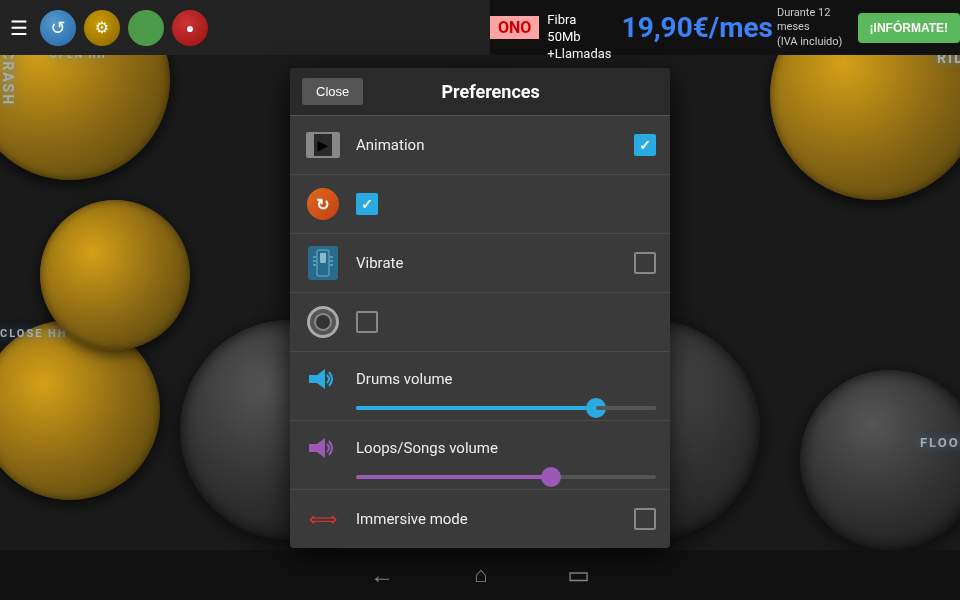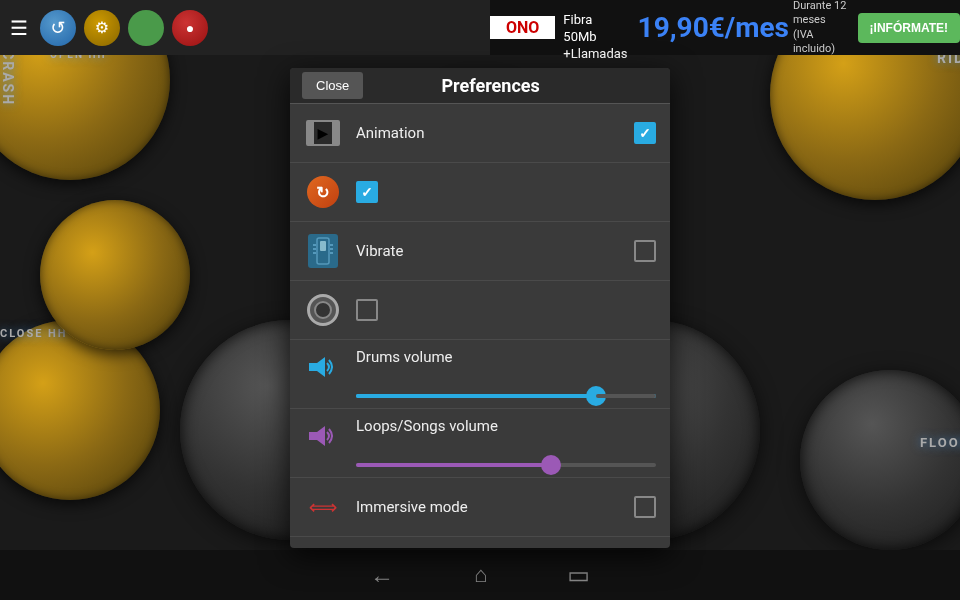--- a/index.html
+++ b/index.html
@@ -121,25 +121,25 @@
     
     #ad-banner {
       position: absolute;
       top: 0; right: 0;
       width: 470px; height: 55px;
       background: #111;
       display: flex; align-items: center;
       z-index: 11;
     }
     .ad-ono {
-      background: #ffffff;
+      background: #fca5a5;
       color: #cc0000;
       font-weight: bold;
       font-size: 16px;
-      padding: 2px 16px;
+      padding: 2px 8px;
       margin-right: 8px;
     }
     .ad-text {
       color: #fff;
       font-size: 13px;
       line-height: 1.3;
       margin-right: 10px;
       margin-top: 20px;
     }
     .ad-price {
@@ -198,21 +198,21 @@
       border-radius: 4px;
       overflow: hidden;
       box-shadow: 0 8px 30px rgba(0,0,0,0.8);
       max-height: 480px;
     }
     #pref-header {
       background: #2a2a2a;
       display: flex;
       align-items: center;
       padding: 0 12px;
-      height: 36px;
+      height: 48px;
       border-bottom: 1px solid #555;
     }
     .pref-close-btn {
       background: #555;
       color: #fff;
       border: none;
       border-radius: 3px;
       padding: 6px 14px;
       font-size: 13px;
       cursor: pointer;
@@ -263,20 +263,21 @@
       font-weight: bold;
     }
 
     
     .pref-slider-section {
       padding: 8px 14px 10px;
       border-bottom: 1px solid #4a4a4a;
     }
     .pref-slider-label-row {
       display: flex;
+      align-items: center;
       margin-bottom: 8px;
     }
 
     
     .icon-film-strip {
       width: 34px; height: 26px;
       background: #2a2a2a;
       border: 2px solid #888;
       border-radius: 2px;
       position: relative;

